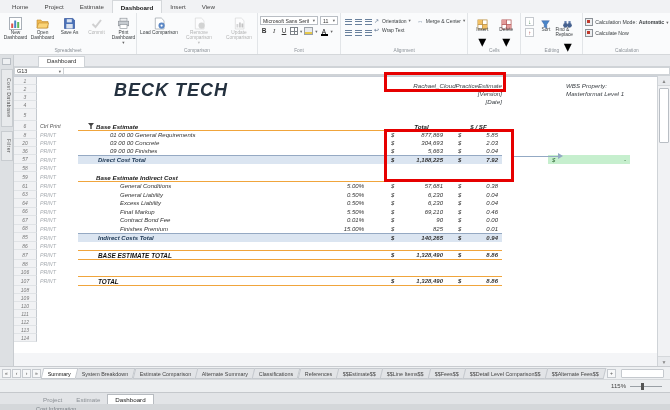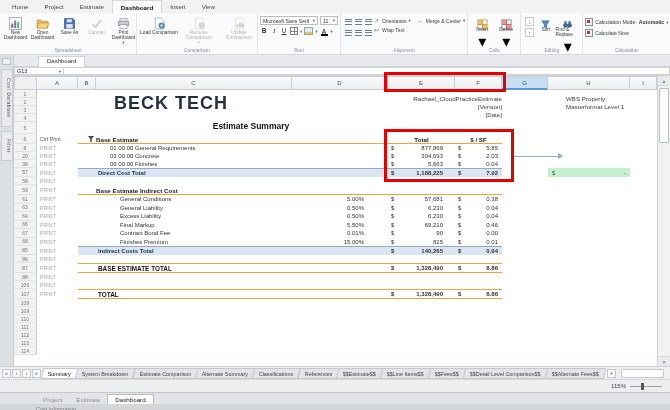--- a/index.html
+++ b/index.html
@@ -66,21 +66,21 @@
   #fbar { position:absolute; top:67px; left:14px; width:656px; height:9px; display:flex; background:#f0f1f3; border-bottom:1px solid #cfd3d7; }
   #namebox { width:50px; background:#fff; border:1px solid #cfd3d7; font-size:5.5px; color:#333; display:flex; align-items:center; justify-content:space-between; padding:0 2px; }
   #formulabox { flex:1; background:#fff; border:1px solid #cfd3d7; border-left:none; }
 
   #colhead { position:absolute; top:76px; left:14px; height:14px; display:flex; }
   .ch { background:linear-gradient(#f8f9fa,#eceef0); border:1px solid #c9ced6; border-left:none; font-size:6px; color:#555; display:flex; align-items:center; justify-content:center; }
   .ch.corner { border-left:1px solid #c9ced6; background:#eef0f2; }
   .ch.sel { background:#c9def2; color:#1f4e79; border-bottom:2px solid #5b9bd5; }
 
   
-  #grid { position:absolute; top:90px; left:14px; width:643px; height:276px; background:#fff; }
+  #grid { position:absolute; top:77px; left:14px; width:643px; height:276px; background:#fff;font-style:italic; }
   .grow { position:relative; display:flex; }
   .grow.empty,.grow.item { height:8px; }
   .grow.item2 { height:8.5px; }
   .grow.titlerow { height:12px; }
   .grow.colhead,.grow.sechead,.grow.grand { height:10px; }
   .grow.subtotal { height:9px; }
   .gcell { position:relative; z-index:1; display:flex; align-items:center; font-size:6px; color:#333; overflow:hidden; white-space:nowrap; }
   .c-rh { width:23px; background:#f1f2f4; border-right:1px solid #c4c9cf; border-bottom:1px solid #e0e3e6; font-size:5px; color:#777; justify-content:center; }
   .c-a { width:41px; font-size:5.3px; color:#a6abb0; padding-left:3px; }
   .colhead .c-a { color:#555; }
@@ -392,21 +392,20 @@
     <div id="logo">BECK TECH</div>
     <div id="estblock">
       <div>Rachael_CloudPracticeEstimate</div>
       <div>[Version]</div>
       <div>[Date]</div>
     </div>
     <div id="wbsblock">
       <div>WBS Property:</div>
       <div>Masterformat Level 1</div>
     </div>
-    <div id="sheettitle">Estimate Summary</div>
   <div class="grow empty">
         <div class="gcell c-rh">1</div>
         <div class="gcell c-a"></div>
         <div class="gcell c-b"></div>
         <div class="gcell c-c"></div>
         <div class="gcell c-d"></div>
         <div class="gcell c-e"></div>
         <div class="gcell c-f"></div>
         <div class="gcell c-g"></div>
         <div class="gcell c-h"></div>

